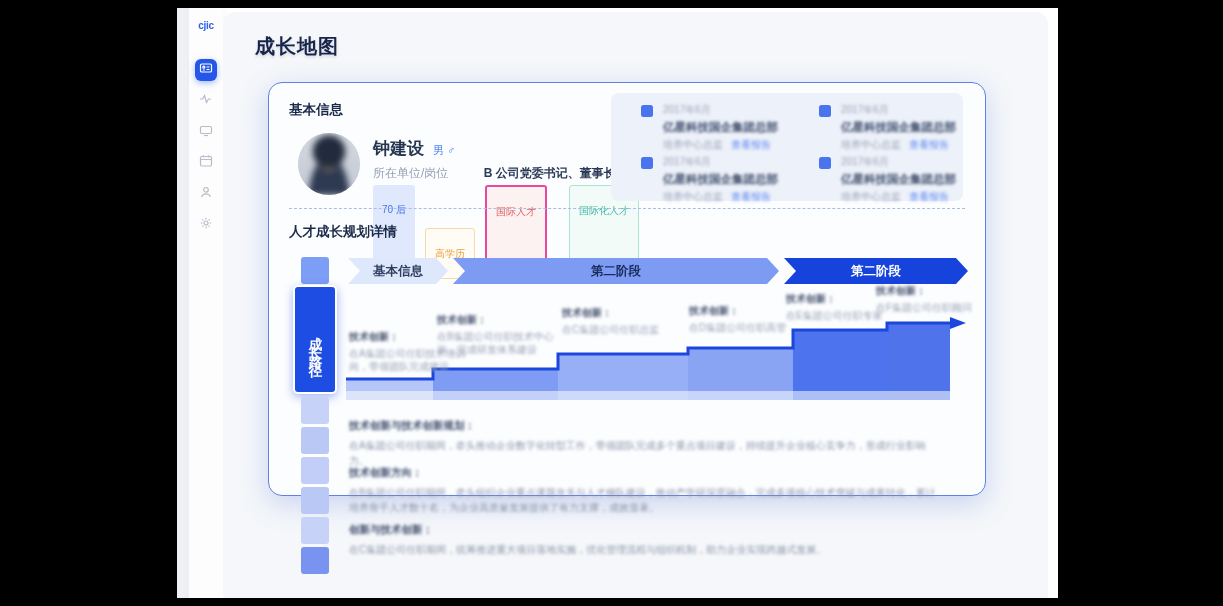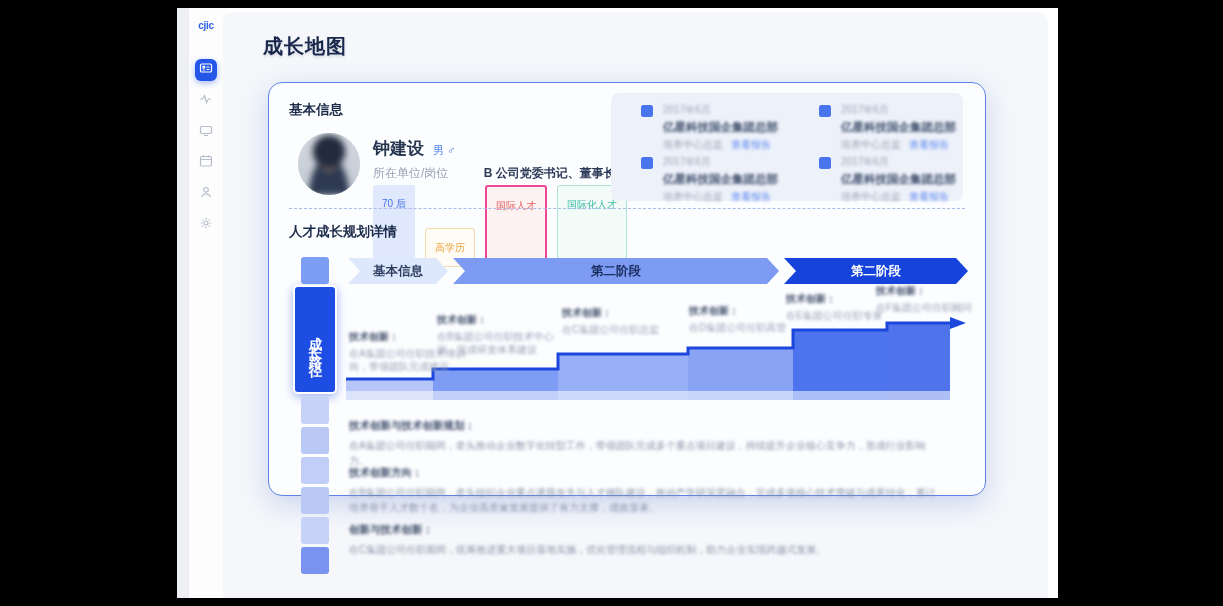--- a/index.html
+++ b/index.html
@@ -14,21 +14,21 @@
   .sidebar { position:absolute; left:12px; top:0; width:34px; height:100%; background:#fdfdfe;
              box-shadow:2px 0 6px rgba(30,40,80,.04); display:flex; flex-direction:column; align-items:center; }
   .logo { margin-top:12px; font-size:10px; font-weight:800; color:#2f62e8; letter-spacing:-.3px; }
   .nav-active { margin-top:28px; width:22px; height:22px; background:#2456e8; border-radius:6px;
                 display:flex; align-items:center; justify-content:center; box-shadow:0 2px 6px rgba(36,86,232,.4); cursor:pointer; }
   .nav-item { margin-top:9px; width:22px; height:22px; border-radius:6px; display:flex; align-items:center; justify-content:center; cursor:pointer; }
   .nav-item svg { stroke:#b6bdc9; }
 
   
   .main { position:absolute; left:46px; top:4px; right:10px; bottom:0; background:#f5f7fa; border-radius:12px 12px 0 0; }
-  .page-title { position:absolute; left:40px; top:21px; font-size:20px; font-weight:700; color:#17264a;
+  .page-title { position:absolute; left:32px; top:21px; font-size:20px; font-weight:700; color:#17264a;
                 text-shadow:0 2px 3px rgba(23,38,74,.14); letter-spacing:1px; }
 
   
   .card { position:absolute; left:45px; top:70px; width:718px; height:414px; background:#fcfdff;
           border:1.5px solid #6082e4; border-radius:14px; box-shadow:0 8px 28px rgba(100,130,220,.30); }
   .sec-title { position:absolute; font-size:13.5px; font-weight:700; color:#1c2b4a; }
 
   
   .avatar { position:absolute; left:29px; top:50px; width:62px; height:62px; border-radius:50%; overflow:hidden;
             background:#cdd3dc; }
@@ -38,25 +38,25 @@
         radial-gradient(circle at 50% 44%, #8a7261 0 22%, transparent 23%),
         radial-gradient(ellipse at 50% 108%, #2e3a52 0 46%, transparent 47%),
         linear-gradient(#d3d8e0,#c2c8d2); }
   .name-row { position:absolute; left:104px; top:54px; display:flex; align-items:baseline; }
   .p-name { font-size:17px; font-weight:700; color:#263650; }
   .p-gender { margin-left:9px; font-size:11px; color:#4b80f0; }
   .unit-row { position:absolute; left:104px; top:82px; font-size:12px; }
   .unit-label { color:#95a0b4; margin-right:0; }
   .unit-value { color:#2b3a57; font-weight:600;padding-left:32px; }
   .tags { position:absolute; left:104px; top:102px; display:flex; gap:10px; }
-  .tag { font-size:10px; padding:12px 9px; border-radius:3px; line-height:13px; }
+  .tag { font-size:10px; padding:18px 9px; border-radius:3px; line-height:13px; }
   .tag-blue  { background:#dfe8fc; color:#4373ea; }
   .tag-orange{ background:#fffcf5; border:1px solid #f5d9a8; color:#eba23e;margin-top:43px; }
   .tag-red   { background:#fdf2f2; border:2px solid #ec4899; color:#e66060; }
-  .tag-teal  { background:#f3fbf9; border:1px solid #aee2d3; color:#3cbda0; }
+  .tag-teal  { background:#f3fbf9; border:1px solid #aee2d3; color:#3cbda0;margin-left:12px; }
 
   
   .tl-panel { position:absolute; left:342px; top:10px; width:352px; height:108px; background:#edf1f9; border-radius:8px; }
   .tl-item { position:absolute; display:flex; }
   .tl-sq { width:12px; height:12px; background:#4a73ee; border-radius:2.5px; margin-top:2px; flex:none; }
   .tl-txt { margin-left:10px; }
   .tl-date { font-size:10px; color:#9aa3b8; }
   .tl-co { font-size:11.5px; color:#3c4c6a; font-weight:700; margin-top:3px; }
   .tl-sub { font-size:10px; margin-top:3px; }
   .tl-note { color:#98a2b6; }

